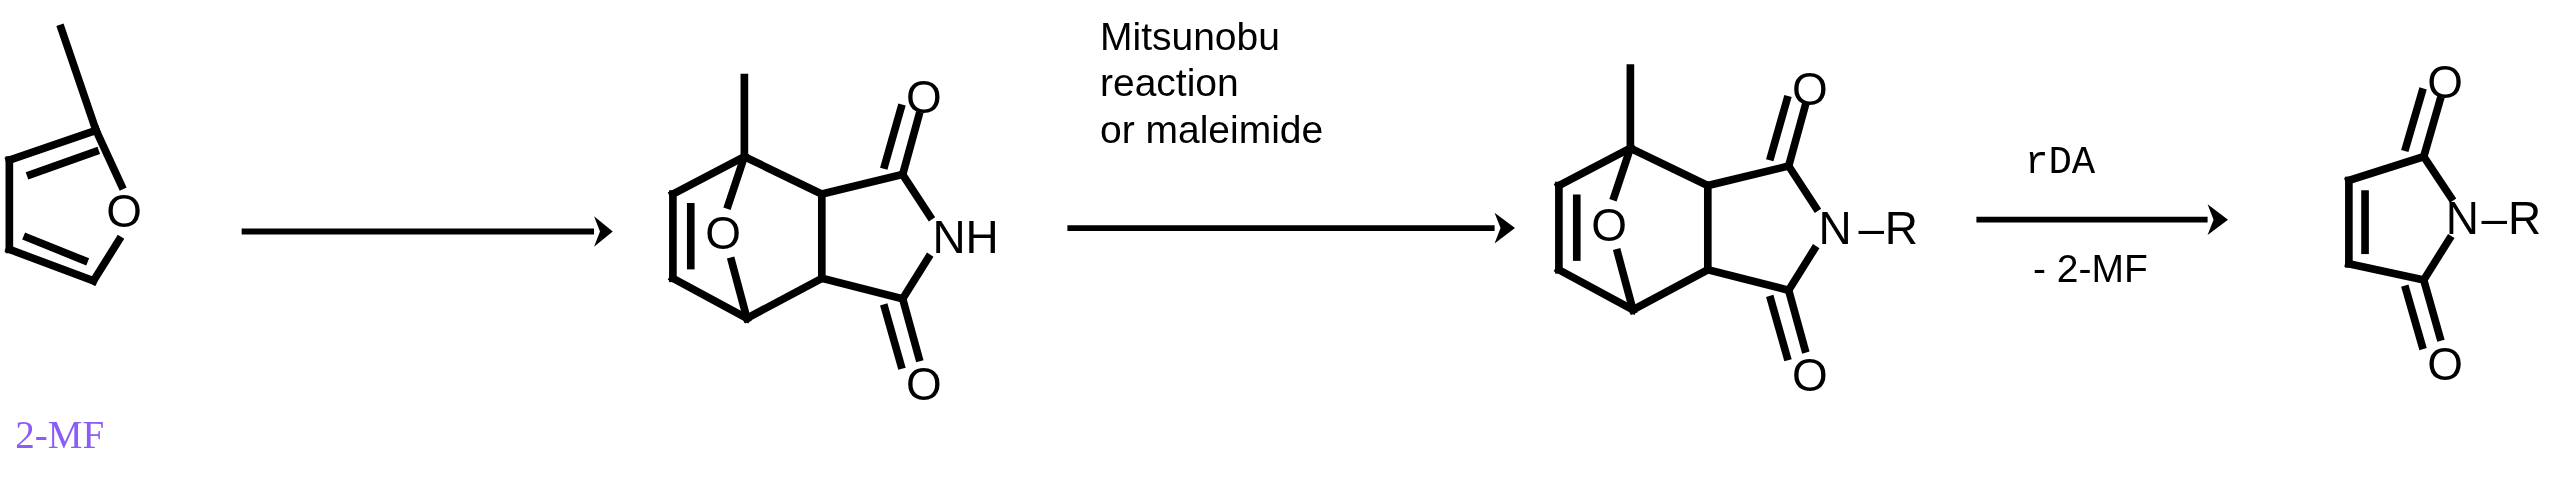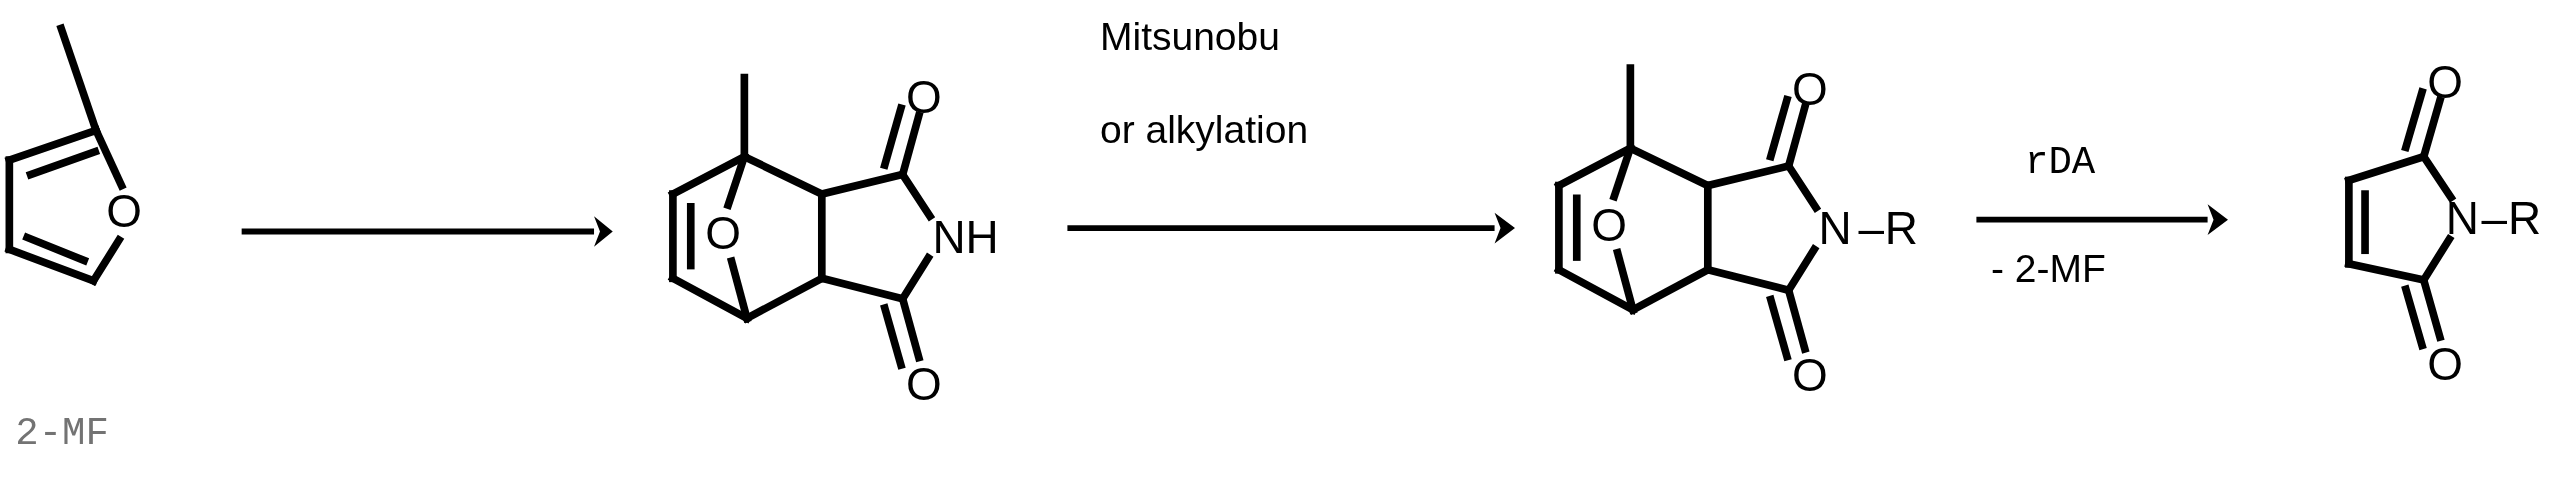--- a/index.html
+++ b/index.html
@@ -19,23 +19,23 @@
     overflow: hidden;
   }
   .panel {
     position: absolute;
     top: 0;
     height: 486px;
   }
   .struct-svg { display: block; }
   .cap {
     position: absolute;
-    font-family: Liberation Mono, monospace;
+    font-family: Liberation Serif, serif;
     font-size: 39px;
-    color: #737373;
+    color: #8b5cf6;
     white-space: nowrap;
     line-height: 1;
   }
   .atom-label {
     font-family: "Liberation Sans", sans-serif;
     font-size: 54px;
     fill: #000000;
   }
   .arrow-block {
     position: absolute;
@@ -44,21 +44,21 @@
   }
   .arrow-text {
     position: absolute;
     font-family: "Liberation Sans", sans-serif;
     font-size: 39px;
     color: #000000;
     white-space: nowrap;
     line-height: 1.18;
   }
   .above { text-align: center; }
-  .below { text-align: left; }
+  .below { text-align: left; margin-left: 42px; }
 </style>
 </head>
 <body>
 
 <div id="scheme">
 
   <div class="panel" style="left:0px; width:255px;">
     <svg class="struct-svg" width="255" height="486" viewBox="0 0 300 571" xmlns="http://www.w3.org/2000/svg">
       <g stroke="#000000" stroke-width="9" fill="none" stroke-linecap="square">
 
@@ -143,21 +143,22 @@
 
   <div class="arrow-block" style="left:1064px; width:451px;">
     <svg class="struct-svg" width="451" height="486" viewBox="0 0 530 571" xmlns="http://www.w3.org/2000/svg">
       <g>
         <line x1="4" y1="268" x2="506" y2="268" stroke="#000000" stroke-width="7"></line>
         <polygon points="506,250 530,268 506,286 513,268" fill="#000000"></polygon>
       </g>
     </svg>
   </div>
   <div class="arrow-text above" style="left:1100px; top:13.6px;">Mitsunobu</div>
-  <div class="arrow-text above" style="left:1100px; top:107px;">or alkylation</div>
+  <div class="arrow-text above" style="left:1100px; top:60px;">reaction</div>
+  <div class="arrow-text above" style="left:1100px; top:107px;">or maleimide</div>
 
   <div class="panel" style="left:1524px; width:434px;">
     <svg class="struct-svg" width="434" height="486" viewBox="0 0 510 571" xmlns="http://www.w3.org/2000/svg">
       <g stroke="#000000" stroke-width="9" fill="none" stroke-linecap="square">
         <line x1="125" y1="80" x2="125" y2="174"></line>
         <line x1="125" y1="174" x2="41" y2="218"></line>
         <line x1="41" y1="218" x2="41" y2="317"></line>
         <line x1="62" y1="233" x2="62" y2="302"></line>
         <line x1="41" y1="317" x2="128" y2="364"></line>
         <line x1="125" y1="174" x2="106" y2="231"></line>

